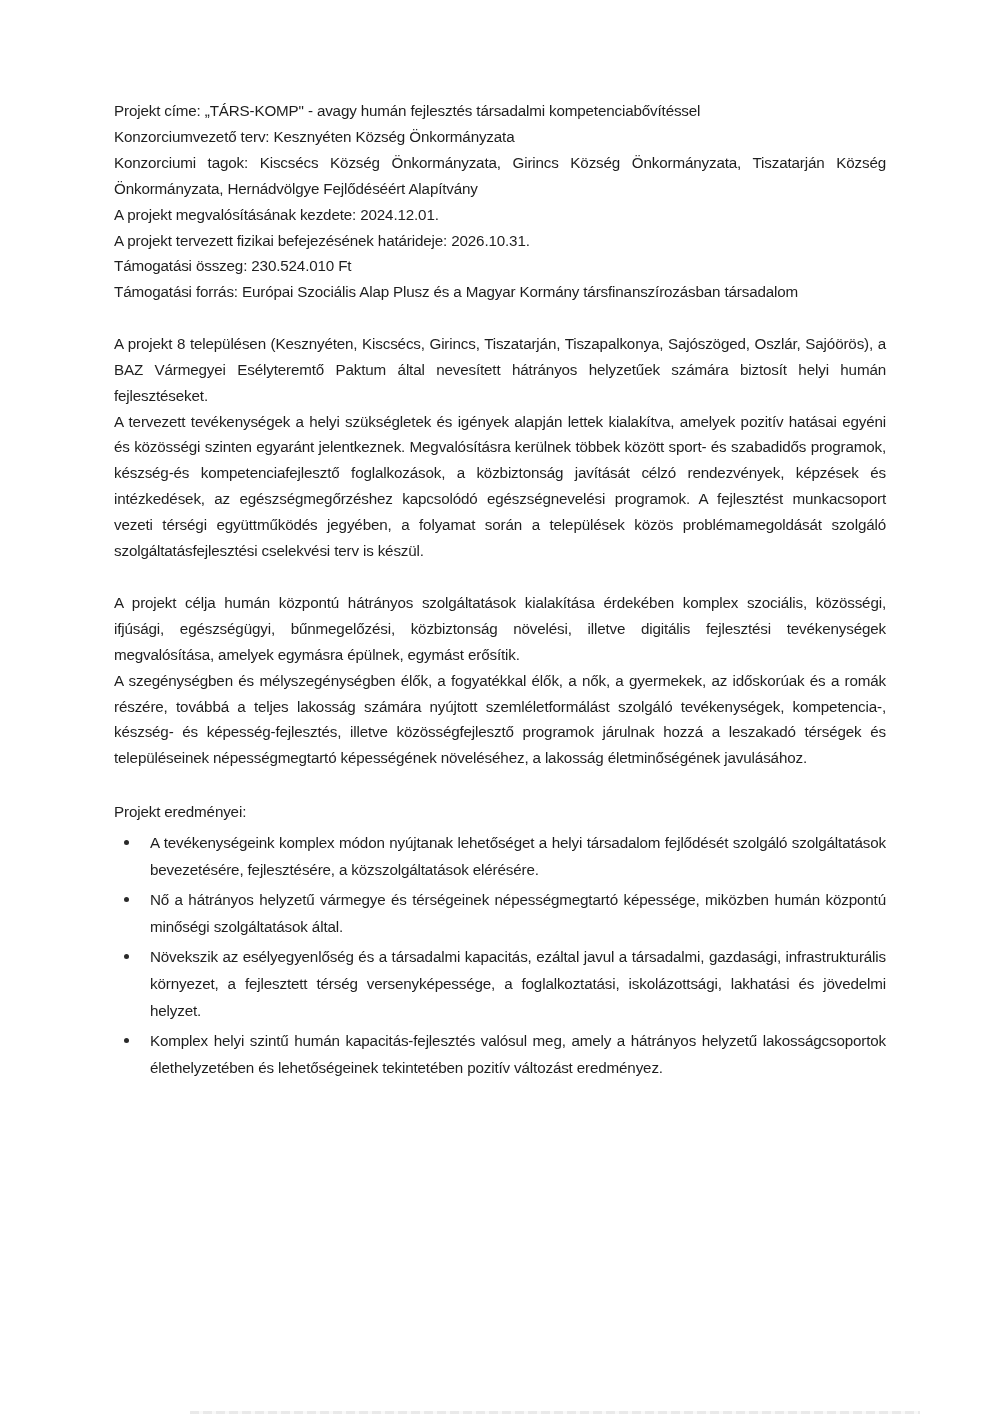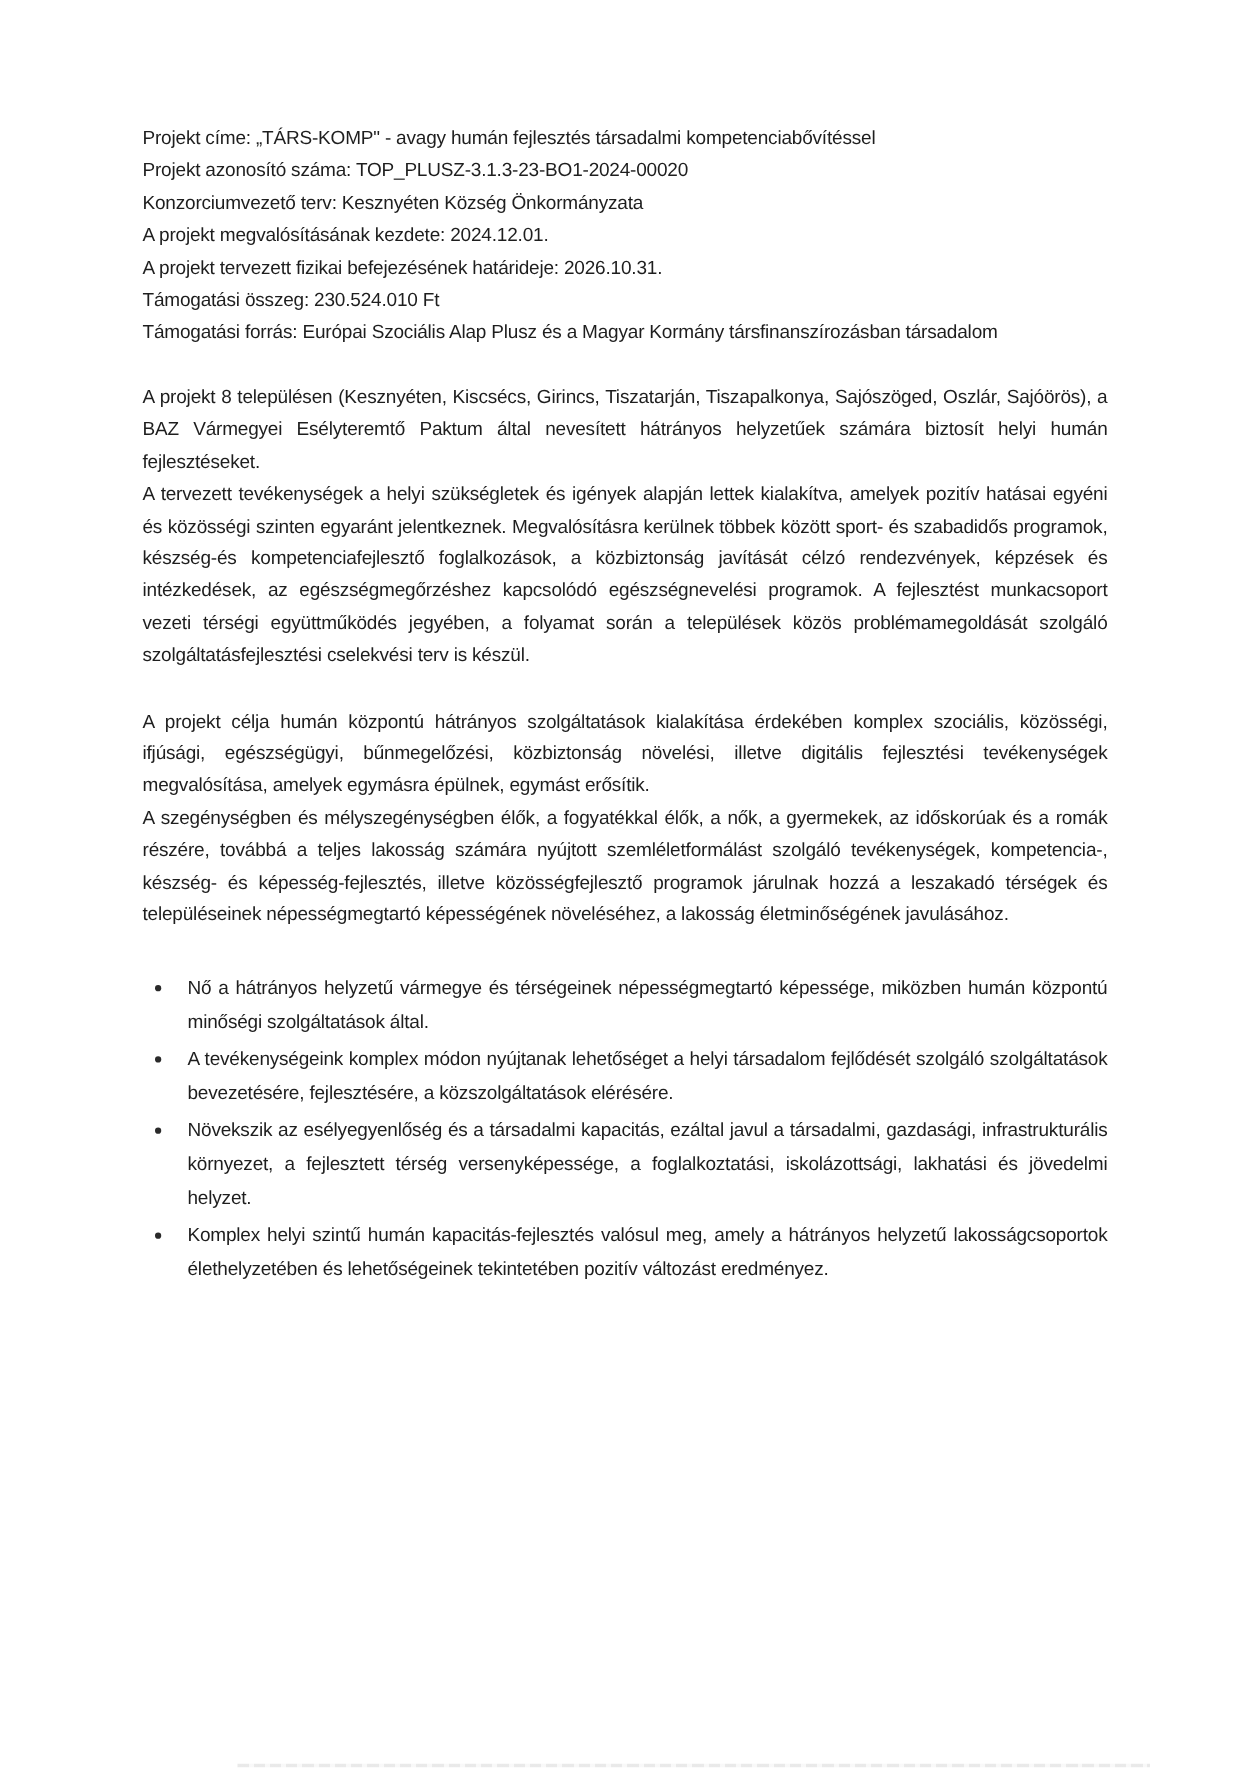--- a/index.html
+++ b/index.html
@@ -88,26 +88,26 @@
 
 <div class="page">
   <div class="content">
 
     <section>
       <p class="meta-line">
         <span>Projekt címe:</span>
         <span>„TÁRS-KOMP" - avagy humán fejlesztés társadalmi kompetenciabővítéssel</span>
       </p>
       <p class="meta-line">
-        <span>Projekt azonosító száma:</span>
-        <span>TOP_PLUSZ-3.1.3-23-BO1-2024-00020</span>
-      </p>
-      <p class="meta-line">
         <span>Konzorciumvezető terv:</span>
         <span>Kesznyéten Község Önkormányzata</span>
+      </p>
+      <p class="meta-line wrap">
+        <span>Konzorciumi tagok:</span>
+        <span>Kiscsécs Község Önkormányzata, Girincs Község Önkormányzata, Tiszatarján Község Önkormányzata, Hernádvölgye Fejlődéséért Alapítvány</span>
       </p>
       <p class="meta-line">
         <span>A projekt megvalósításának kezdete:</span>
         <span>2024.12.01.</span>
       </p>
       <p class="meta-line">
         <span>A projekt tervezett fizikai befejezésének határideje:</span>
         <span>2026.10.31.</span>
       </p>
       <p class="meta-line">
@@ -130,28 +130,29 @@
     <div class="gap2"></div>
 
     <section>
       <p class="para">A projekt célja humán központú hátrányos szolgáltatások kialakítása érdekében komplex szociális, közösségi, ifjúsági, egészségügyi, bűnmegelőzési, közbiztonság növelési, illetve digitális fejlesztési tevékenységek megvalósítása, amelyek egymásra épülnek, egymást erősítik.</p>
       <p class="para">A szegénységben és mélyszegénységben élők, a fogyatékkal élők, a nők, a gyermekek, az időskorúak és a romák részére, továbbá a teljes lakosság számára nyújtott szemléletformálást szolgáló tevékenységek, kompetencia-, készség- és képesség-fejlesztés, illetve közösségfejlesztő programok járulnak hozzá a leszakadó térségek és településeinek népességmegtartó képességének növeléséhez, a lakosság életminőségének javulásához.</p>
     </section>
 
     <div class="gap3"></div>
 
     <section>
+      <p class="results-title">Projekt eredményei:</p>
       <ul class="results">
         <li>
           <span class="bullet"></span>
-          <span>Nő a hátrányos helyzetű vármegye és térségeinek népességmegtartó képessége, miközben humán központú minőségi szolgáltatások által.</span>
+          <span>A tevékenységeink komplex módon nyújtanak lehetőséget a helyi társadalom fejlődését szolgáló szolgáltatások bevezetésére, fejlesztésére, a közszolgáltatások elérésére.</span>
         </li>
         <li>
           <span class="bullet"></span>
-          <span>A tevékenységeink komplex módon nyújtanak lehetőséget a helyi társadalom fejlődését szolgáló szolgáltatások bevezetésére, fejlesztésére, a közszolgáltatások elérésére.</span>
+          <span>Nő a hátrányos helyzetű vármegye és térségeinek népességmegtartó képessége, miközben humán központú minőségi szolgáltatások által.</span>
         </li>
         <li>
           <span class="bullet"></span>
           <span>Növekszik az esélyegyenlőség és a társadalmi kapacitás, ezáltal javul a társadalmi, gazdasági, infrastrukturális környezet, a fejlesztett térség versenyképessége, a foglalkoztatási, iskolázottsági, lakhatási és jövedelmi helyzet.</span>
         </li>
         <li>
           <span class="bullet"></span>
           <span>Komplex helyi szintű humán kapacitás-fejlesztés valósul meg, amely a hátrányos helyzetű lakosságcsoportok élethelyzetében és lehetőségeinek tekintetében pozitív változást eredményez.</span>
         </li>
       </ul>

